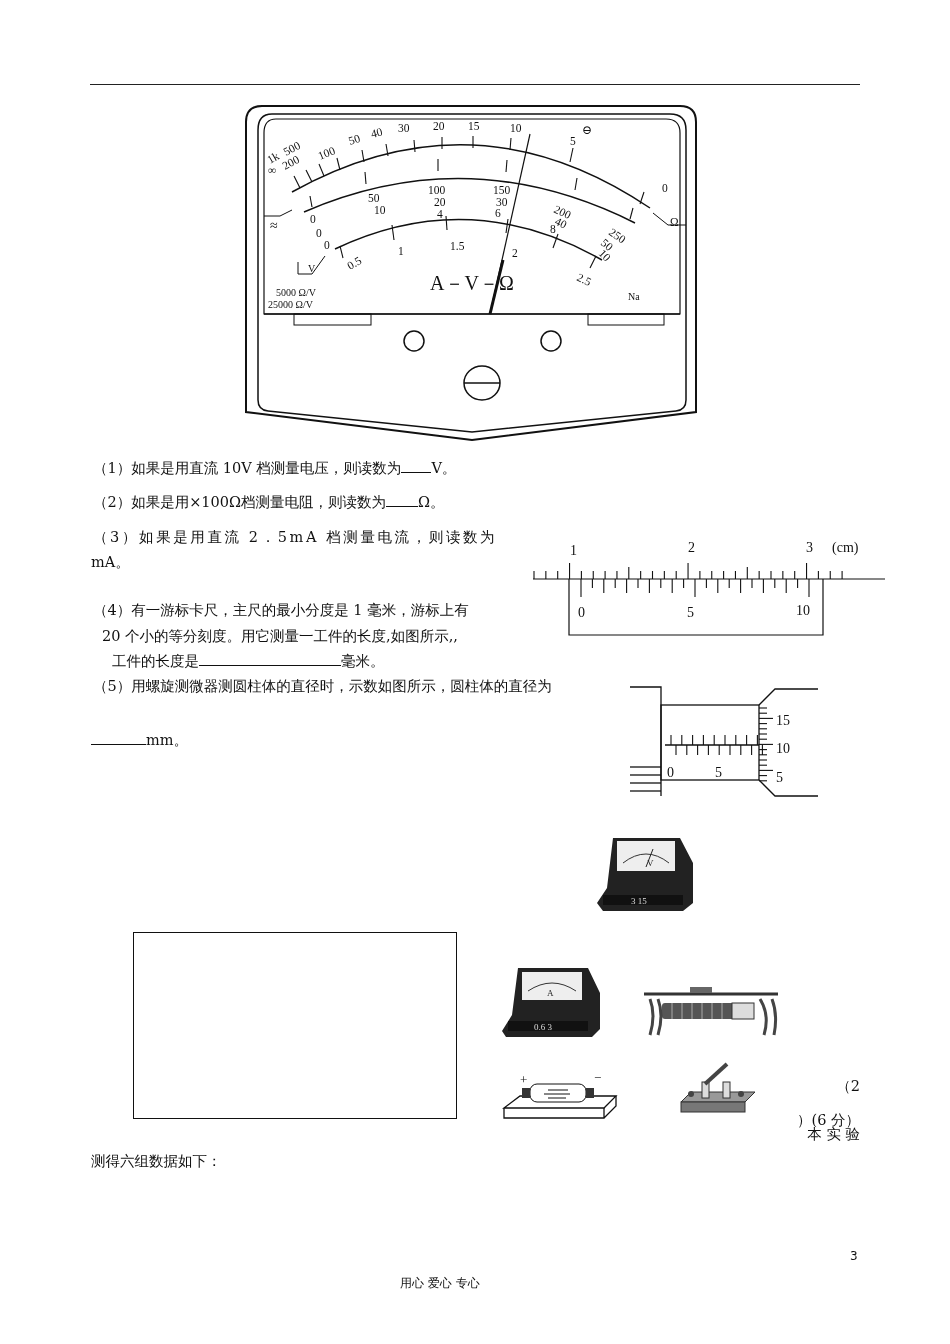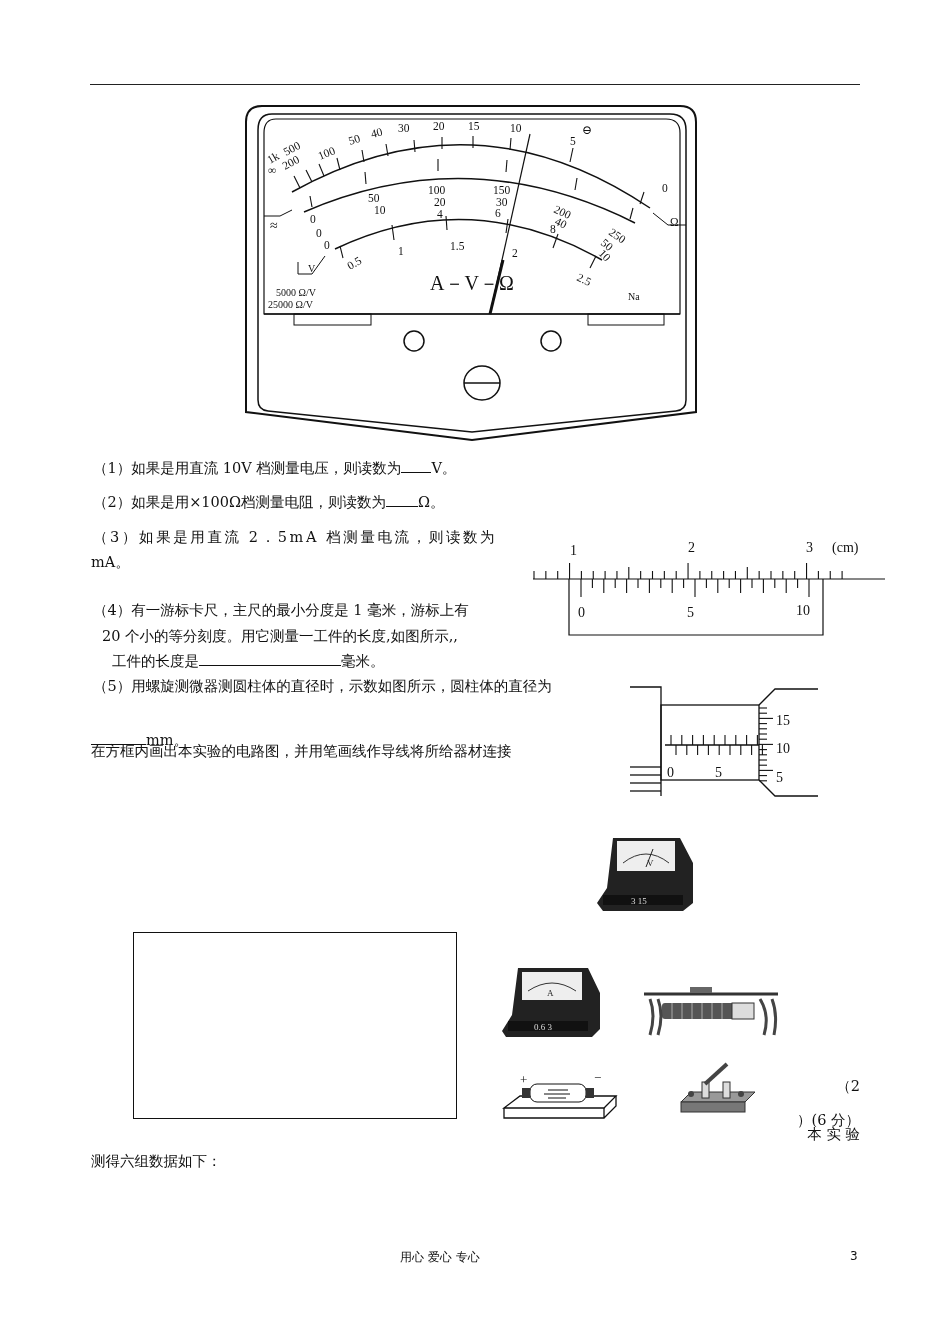--- a/index.html
+++ b/index.html
@@ -252,21 +252,20 @@
   <g font-size="14" fill="#111" font-family="DejaVu Sans, sans-serif">
     <text x="42" y="95">0</text>
     <text x="90" y="95">5</text>
     <text x="151" y="43">15</text>
     <text x="151" y="71">10</text>
     <text x="151" y="100">5</text>
   </g>
 </svg>
 
 <div class="abs txt" style="left:91px;top:742px;line-height:19px;">
-  <div>在方框内画出本实验的电路图，并用笔画线作导线将所给器材连接</div>
 </div>
 
 <div class="abs" style="left:133px;top:932px;width:322px;height:185px;border:1.3px solid #111;"></div>
 
 <svg class="abs" style="left:595px;top:833px;" width="110" height="80" viewBox="0 0 110 80">
   <path d="M18,5 H85 L98,30 V70 L88,78 H8 L2,70 L12,55 Z" fill="#222"></path>
   <rect x="22" y="8" width="58" height="30" fill="#eee"></rect>
   <path d="M28,30 Q51,12 74,30" fill="none" stroke="#333"></path>
   <line x1="51" y1="34" x2="58" y2="16" stroke="#222"></line>
   <text x="52" y="33" font-size="9" fill="#222" font-family="DejaVu Sans, sans-serif">V</text>
@@ -324,14 +323,14 @@
   <circle cx="16" cy="34" r="3" fill="#444"></circle>
     <circle cx="66" cy="34" r="3" fill="#444"></circle>
 </svg>
 
 <div class="abs txt" style="left:820px;top:1076px;width:40px;text-align:right;">（2</div>
 <div class="abs txt" style="left:790px;top:1100px;width:70px;text-align:right;margin-top:10px;">）(6 分）</div>
 <div class="abs txt" style="left:790px;top:1124px;width:70px;text-align:right;">本 实 验</div>
 
 <div class="abs txt" style="left:91px;top:1151px;">测得六组数据如下：</div>
 
-<div class="abs footer" style="left:400px;top:1249px;">用心  爱心  专心</div>
+<div class="abs footer" style="left:400px;top:1275px;">用心  爱心  专心</div>
 <div class="abs footer" style="left:850px;top:1249px;">3</div>
 
 </body></html>

